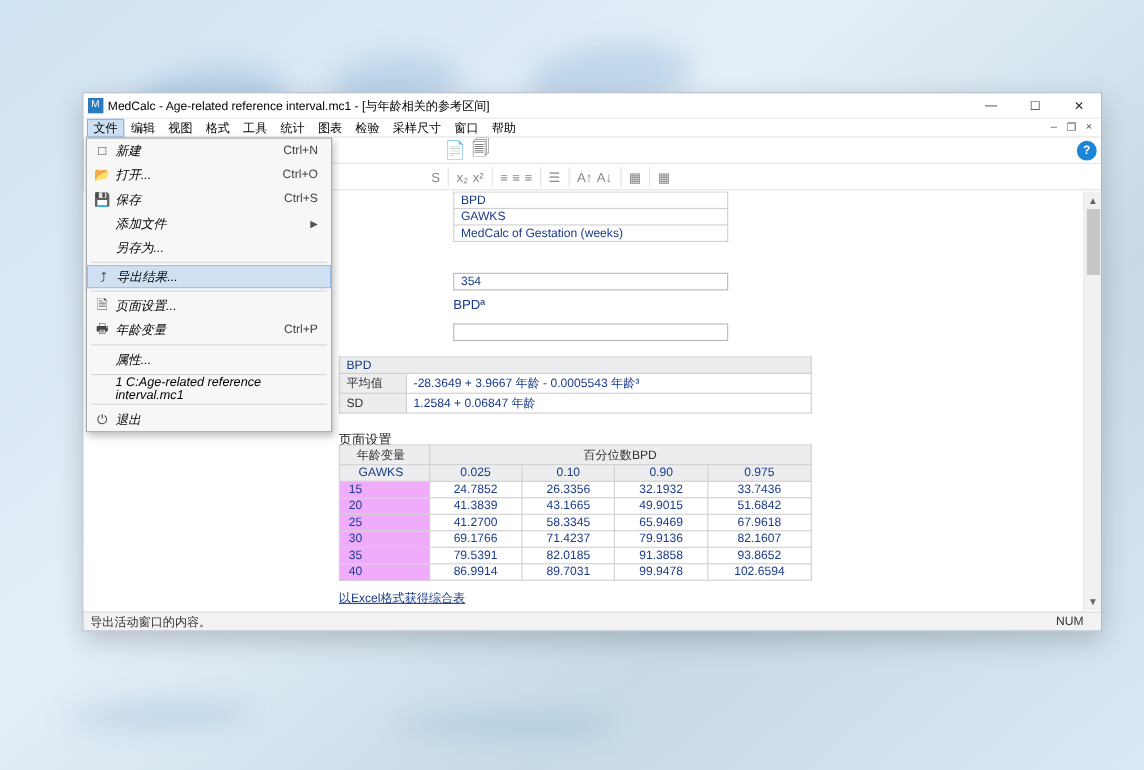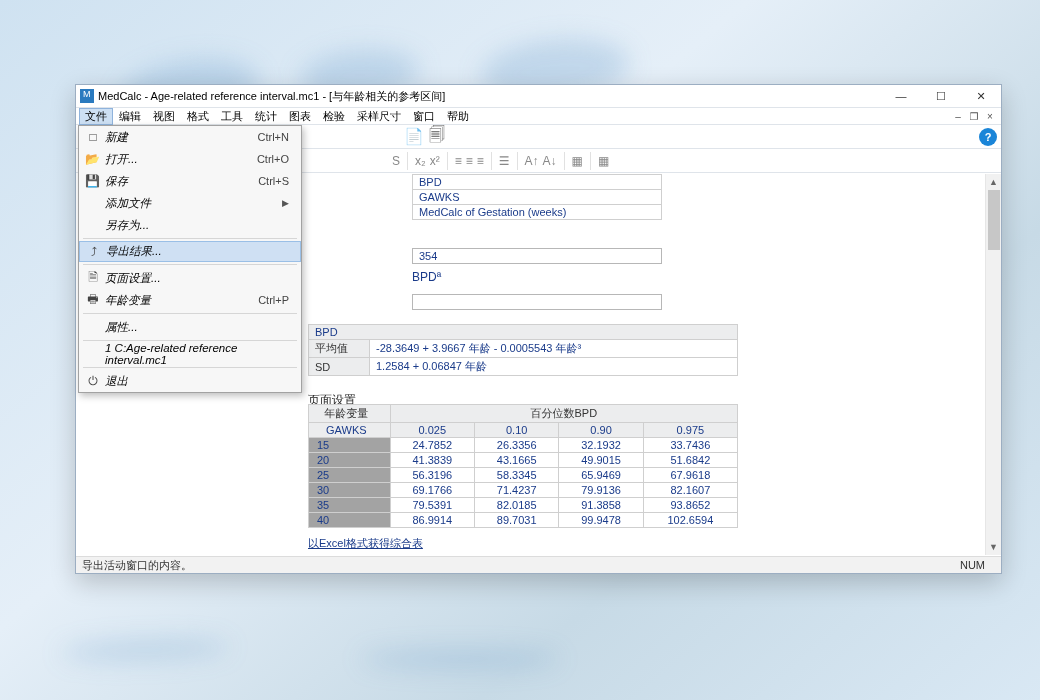--- a/index.html
+++ b/index.html
@@ -67,21 +67,21 @@
   .sec-title{font-size:12px;color:#222;margin:8px 0 4px 0;}
   .model-table{border:1px solid #b7b7b7;border-collapse:collapse;font-size:11px;width:430px;}
   .model-table td{border:1px solid #cfcfcf;padding:1px 6px;}
   .model-table .hdr{background:#ecedee;color:#333;width:61px;}
   .model-table .bpd{background:#ecedee;color:#1a3b8a;}
   .model-table .val{color:#1a3b8a;}
   .pct-table{border:1px solid #b7b7b7;border-collapse:collapse;font-size:11px;width:430px;}
   .pct-table th{background:#ecedee;font-weight:normal;border:1px solid #cfcfcf;padding:1px 6px;
                 color:#333;}
   .pct-table td{border:1px solid #cfcfcf;padding:1px 6px;text-align:center;color:#1a3b8a;}
-  .pct-table td.age{background:#a3a3a3;text-align:left;padding-left:8px;}
+  .pct-table td.age{background:#f0abfc;text-align:left;padding-left:8px;}
   .pct-table th.age-head{text-align:center;padding-left:0;margin-top:37px;}
   .pct-link{color:#1a3b8a;text-decoration:underline;font-size:11px;}
   .ft2{display:flex;gap:3px;align-items:center;padding-left:2px;}
   .sep-v{width:1px;height:18px;background:#e1e1e1;margin:0 3px;}
 </style>
 </head>
 <body>
 
 <div class="bg-blob b1"></div>
 <div class="bg-blob b2"></div>
@@ -285,21 +285,21 @@
             </tr>
             <tr>
               <td class="age">20</td>
               <td>41.3839</td>
               <td>43.1665</td>
               <td>49.9015</td>
               <td>51.6842</td>
             </tr>
             <tr>
               <td class="age">25</td>
-              <td>56.3196</td>
+              <td>41.2700</td>
               <td>58.3345</td>
               <td>65.9469</td>
               <td>67.9618</td>
             </tr>
             <tr>
               <td class="age">30</td>
               <td>69.1766</td>
               <td>71.4237</td>
               <td>79.9136</td>
               <td>82.1607</td>

